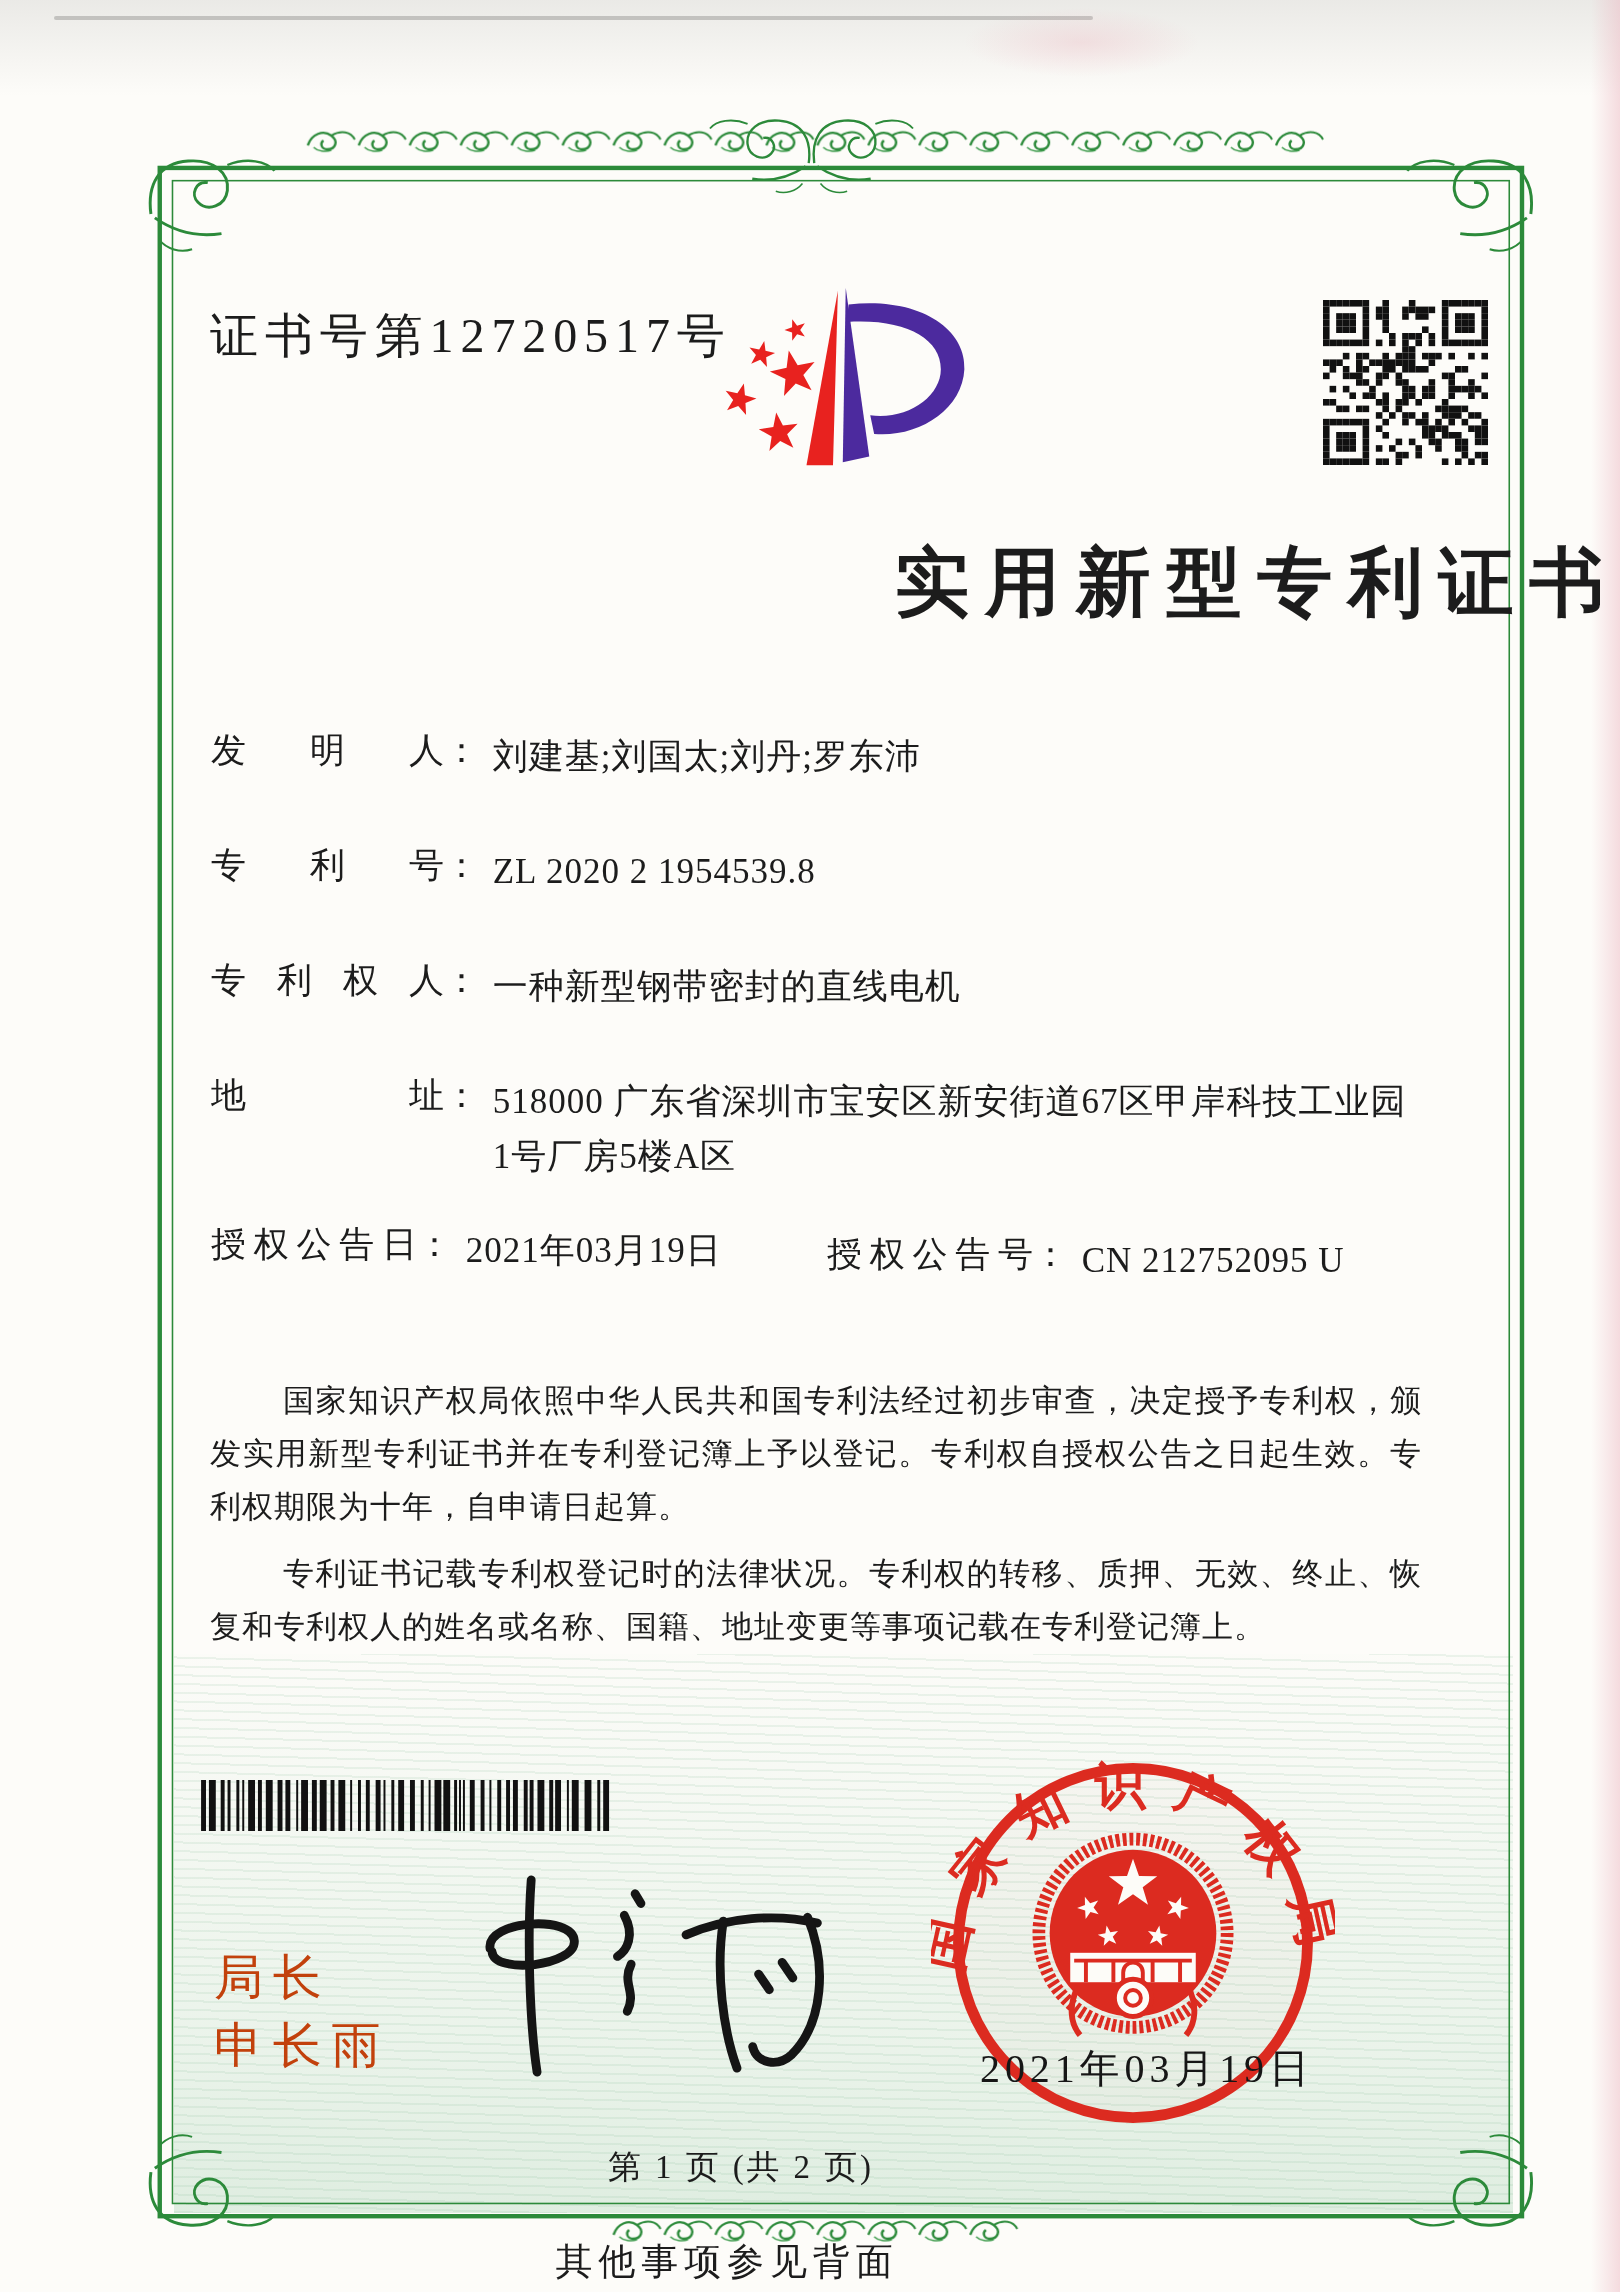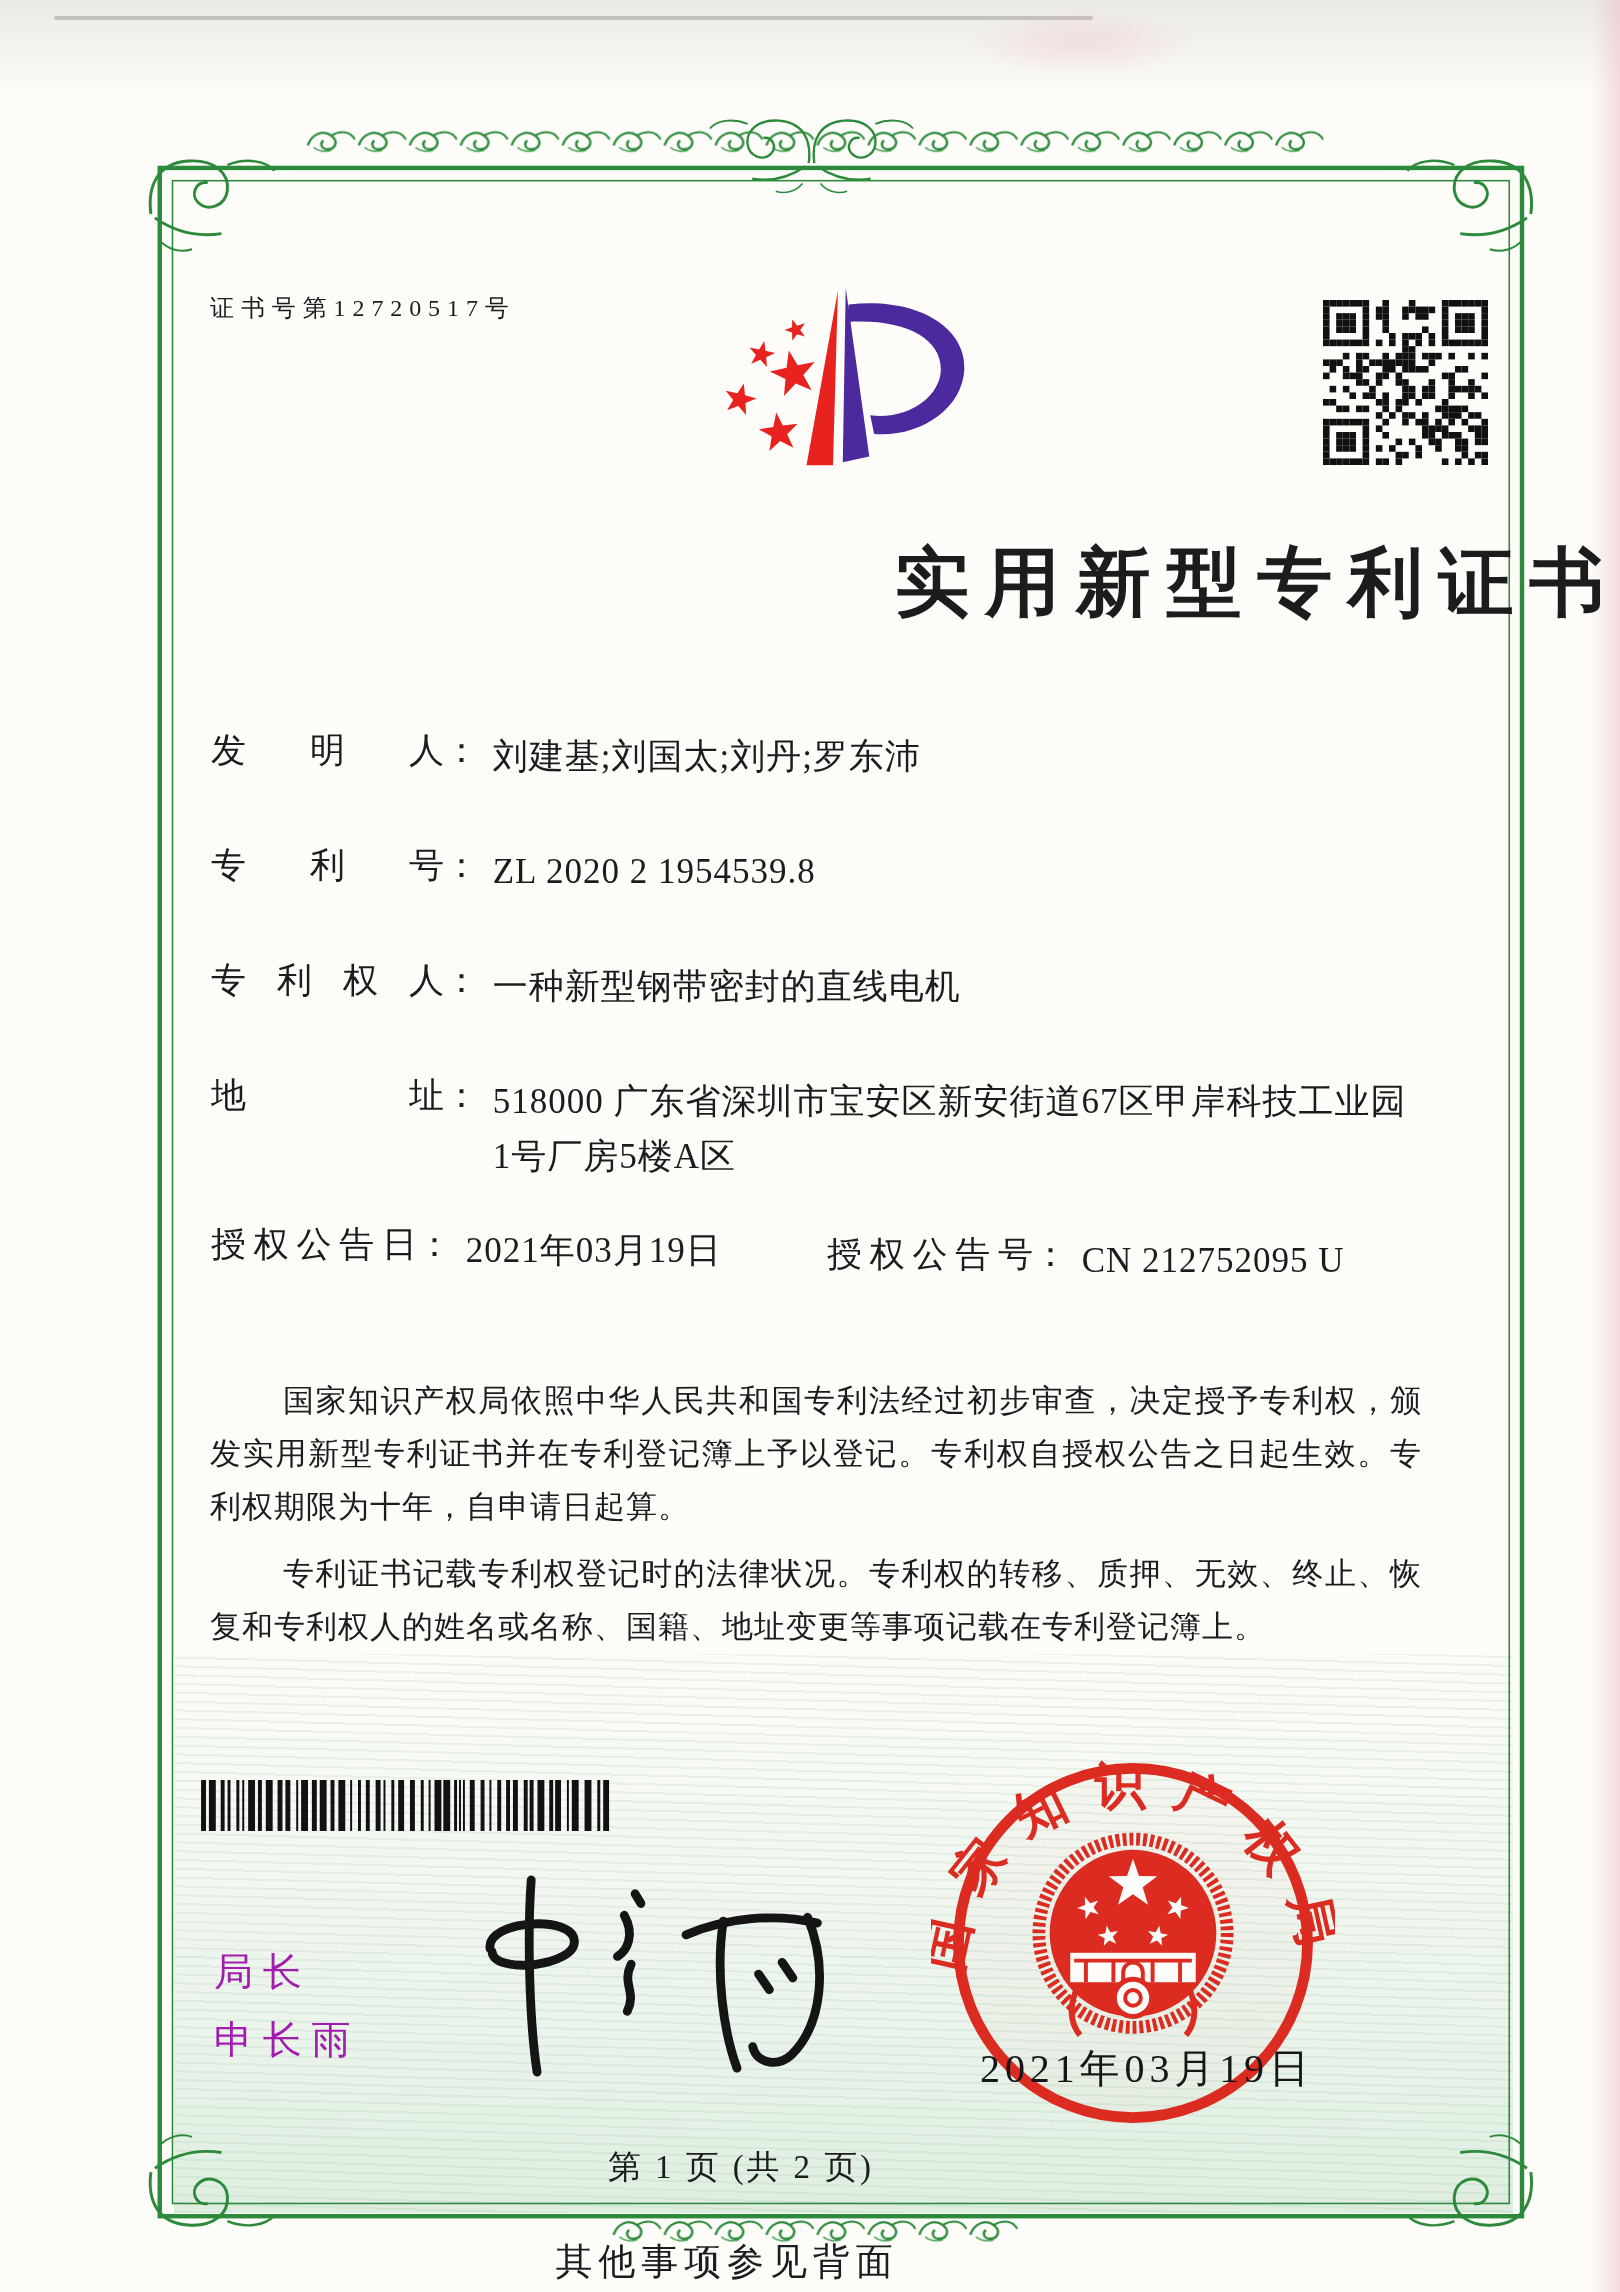--- a/index.html
+++ b/index.html
@@ -11,39 +11,39 @@
   .scan-edge{position:absolute;top:15.7px;left:54px;width:1039px;height:3.9px;background:#8f8f8c;opacity:.45;border-radius:2px;}
   .scan-right{position:absolute;top:0;right:0;width:29px;height:100%;
         background:linear-gradient(90deg,rgba(240,205,212,0),rgba(236,186,196,.5));}
   .scan-smudge{position:absolute;top:7.8px;right:421px;width:235px;height:69px;border-radius:50%;
         background:radial-gradient(closest-side,rgba(235,170,182,.28),rgba(235,170,182,0));}
   
   .watermark{position:absolute;left:174px;top:1654px;width:1339px;height:559px;
         background:
           repeating-linear-gradient(1.5deg, rgba(120,180,140,.13) 0 2px, rgba(255,255,255,0) 2px 8.8px),
           linear-gradient(180deg, rgba(228,241,230,.05) 0%, rgba(219,236,222,.55) 70%, rgba(210,231,214,.7) 100%);}
-  .cert-no{position:absolute;left:210px;top:292px;font-size:24px;letter-spacing:6.9px;}
+  .cert-no{position:absolute;left:210px;top:304px;font-size:48px;letter-spacing:6.9px;}
   .title{position:absolute;left:0;top:533px;width:1620px;text-align:right;
         font-size:75px;font-weight:bold;letter-spacing:15.7px;text-indent:15.7px;}
   
   .fields{position:absolute;left:211px;top:729px;width:1220px;font-size:35px;}
   .frow{position:relative;margin:0 0 60px 0;line-height:43px;}
   .flabel{display:inline-block;width:233px;text-align:justify;text-align-last:justify;vertical-align:top;}
   .fcolon{display:inline-block;vertical-align:top;margin-right:13.7px;}
   .fvalue{display:inline-block;vertical-align:top;max-width:921px;letter-spacing:1px;line-height:55px;}
   .frow.addr{margin-bottom:39px;}
   .grant2{position:absolute;left:616px;top:9.8px;white-space:nowrap;}
   .grant2 .flabel{width:206px;}
   
   .paras{position:absolute;left:210px;top:1374px;width:1212px;font-size:31px;line-height:53px;
         text-align:justify;letter-spacing:1px;}
   .paras p{margin:0 0 13.7px 0;text-indent:73px;}
   
   .sig-label{position:absolute;left:214px;font-family:"Liberation Sans","DejaVu Sans",sans-serif;
-        font-size:39px;letter-spacing:9.8px;color:#a21caf;}
+        font-size:49px;letter-spacing:9.8px;color:#c2410c;}
   .seal-date{position:absolute;left:980px;top:2041px;font-size:40px;letter-spacing:4.9px;color:#161616;}
   .page-no{position:absolute;left:0;top:2145px;width:1620px;text-align:center;font-size:33px;letter-spacing:2.9px;
         transform:translateX(-69px);}
   .back-note{position:absolute;left:0;top:2237px;width:1620px;text-align:center;font-size:37px;letter-spacing:5.9px;
         transform:translateX(-83px);}
   svg{display:block;}
   .abs{position:absolute;}
 </style>
 </head>
 <body>

